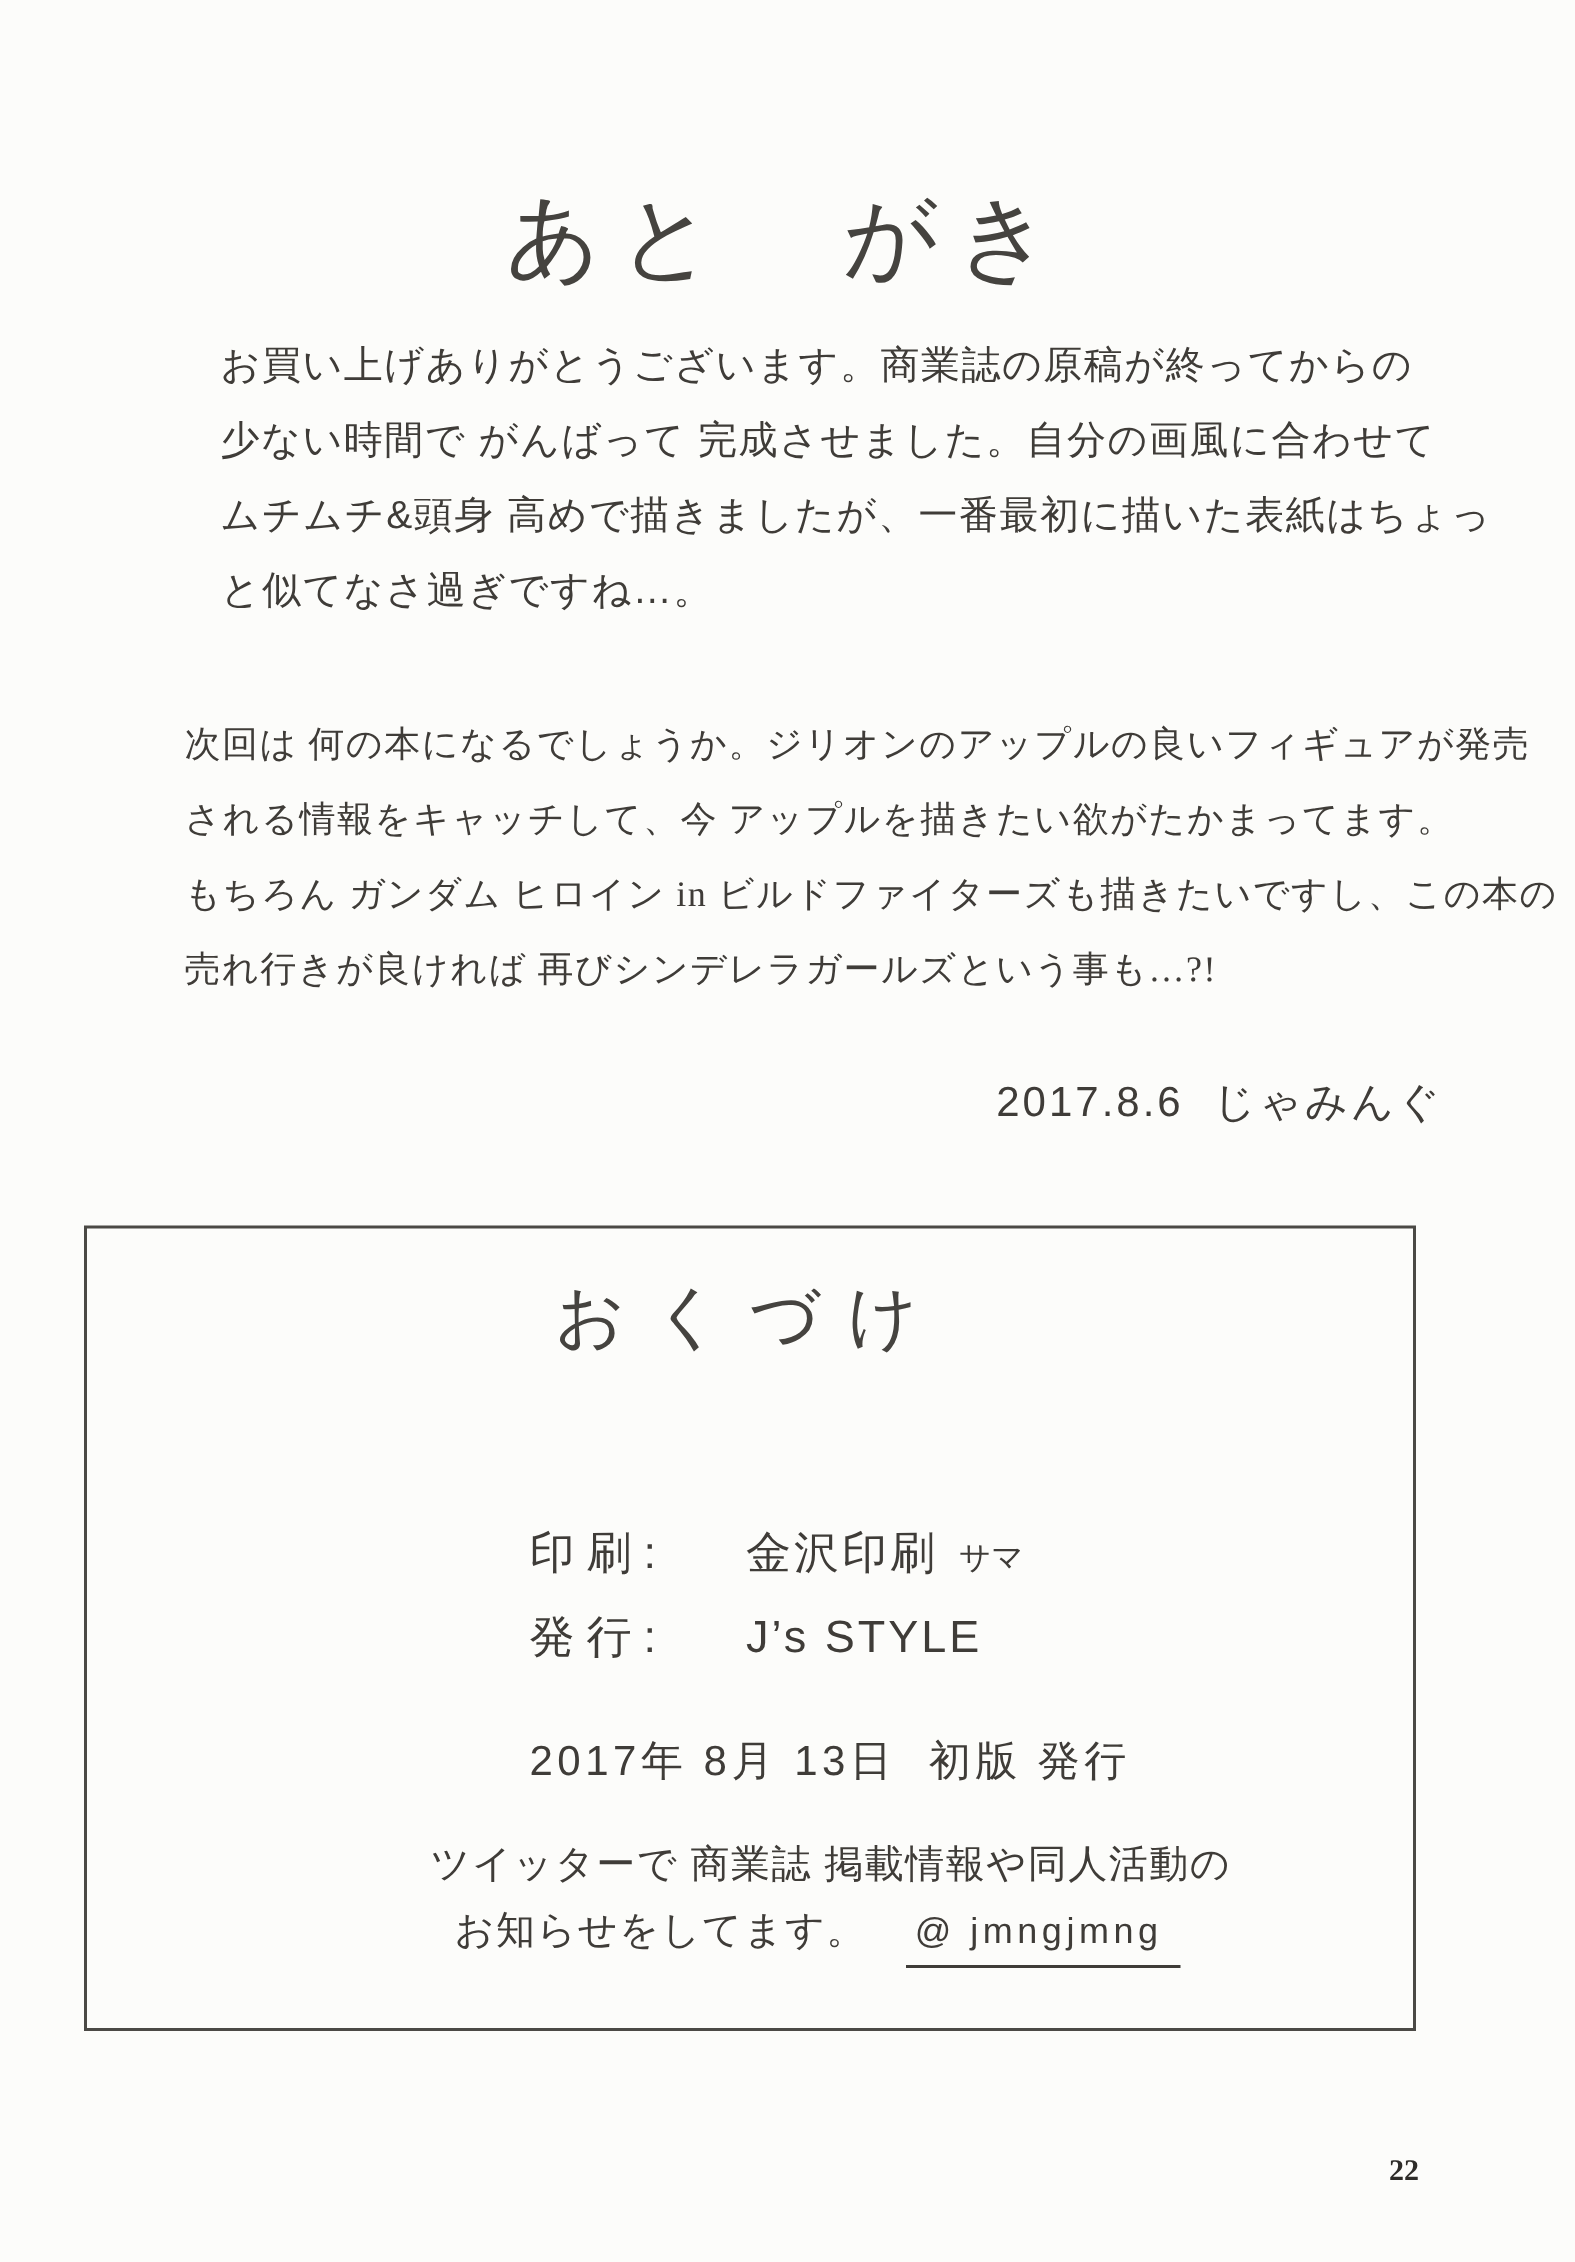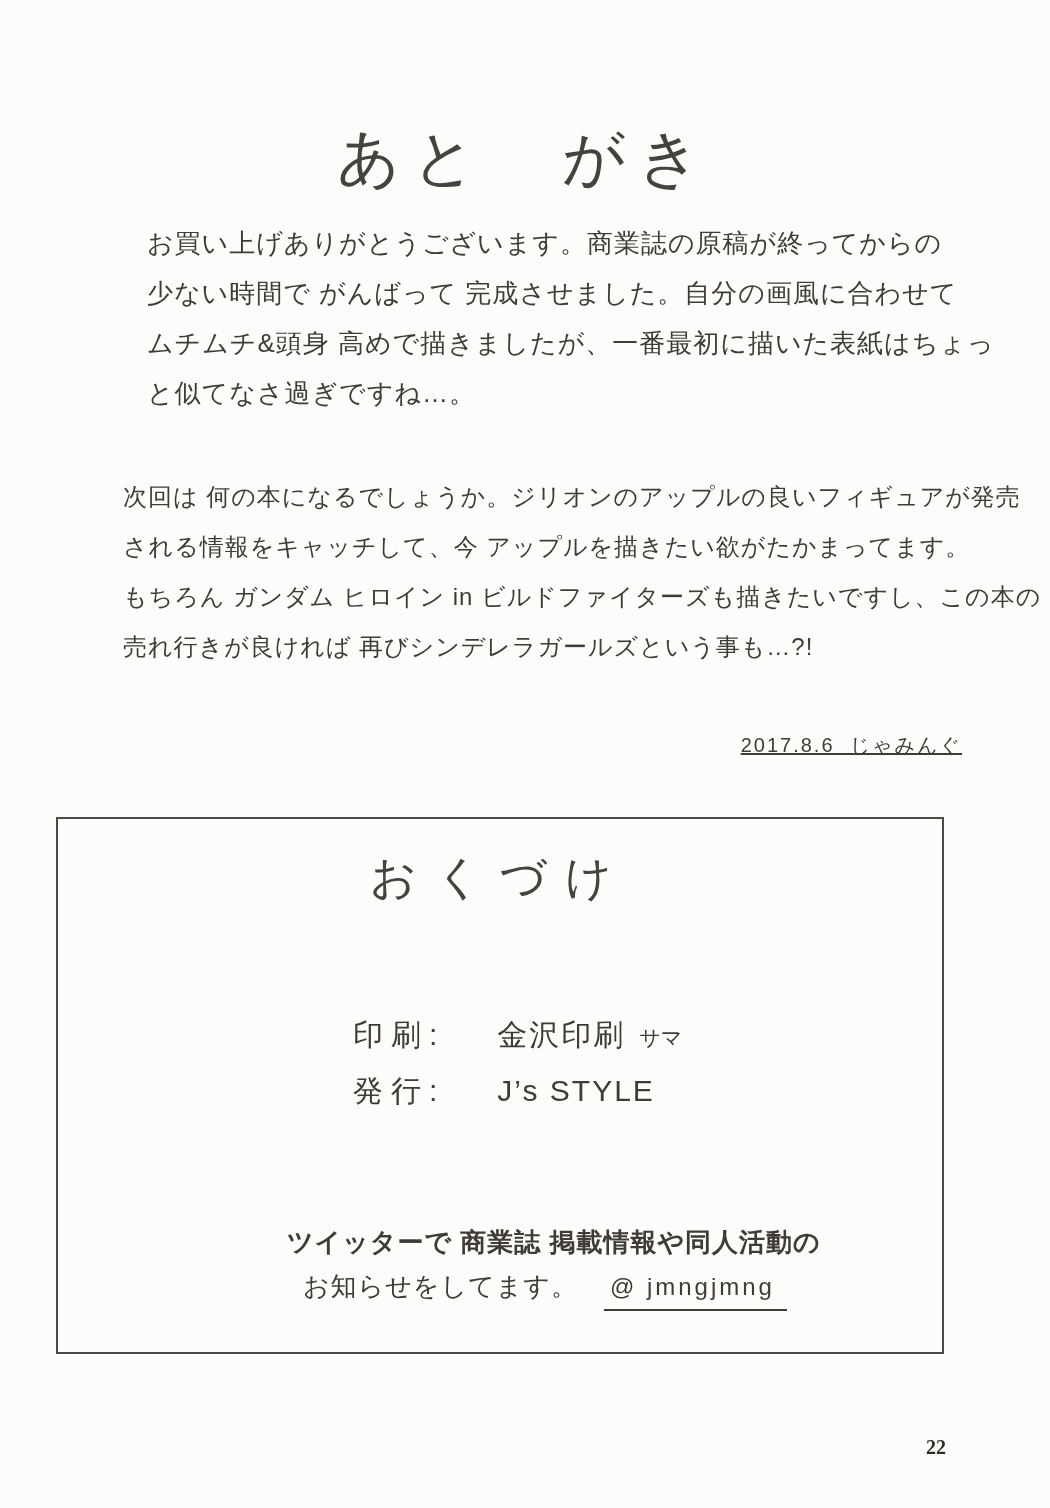--- a/index.html
+++ b/index.html
@@ -43,29 +43,29 @@
   .para1 {
     top: 218px;
     font-size: 26px;
     letter-spacing: 1px;
     margin-left: 24px;
   }
   .para2 {
     top: 472px;
     font-size: 24px;
     letter-spacing: 1px;
+    font-family: Liberation Serif, serif;
   }
   .signature {
     position: absolute;
-    top: 732px;
+    top: 716px;
     right: 88px;
-    font-size: 20px;
+    font-size: 28px;
     letter-spacing: 2px;
     white-space: pre;
-    text-decoration: underline;
   }
   .colophon {
     position: absolute;
     left: 56px;
     top: 817px;
     width: 888px;
     height: 537px;
     border: 2px solid #4b4945;
     box-sizing: border-box;
   }
@@ -113,21 +113,20 @@
     letter-spacing: 3px;
     white-space: pre;
   }
   .note1 {
     position: absolute;
     left: 229px;
     top: 406px;
     font-size: 26px;
     letter-spacing: 1px;
     white-space: nowrap;
-    font-weight: bold;
   }
   .note2 {
     position: absolute;
     left: 245px;
     top: 450px;
     font-size: 26px;
     letter-spacing: 1px;
     display: flex;
     align-items: baseline;
     white-space: nowrap;
@@ -183,20 +182,21 @@
         <span class="row-suffix">サマ</span>
       </div>
       <div class="row">
         <span class="row-label">発行</span>
         <span class="row-colon">:</span>
         <span class="row-value">J’s STYLE</span>
         <span class="row-suffix"></span>
       </div>
     </div>
 
+    <div class="edition">2017年 8月 13日  初版 発行</div>
 
     <div class="note1">ツイッターで 商業誌 掲載情報や同人活動の</div>
 
     <div class="note2">
       <span>お知らせをしてます。</span>
       <span class="handle">@ jmngjmng</span>
     </div>
   </div>
 
   <div class="page-number">22</div>

